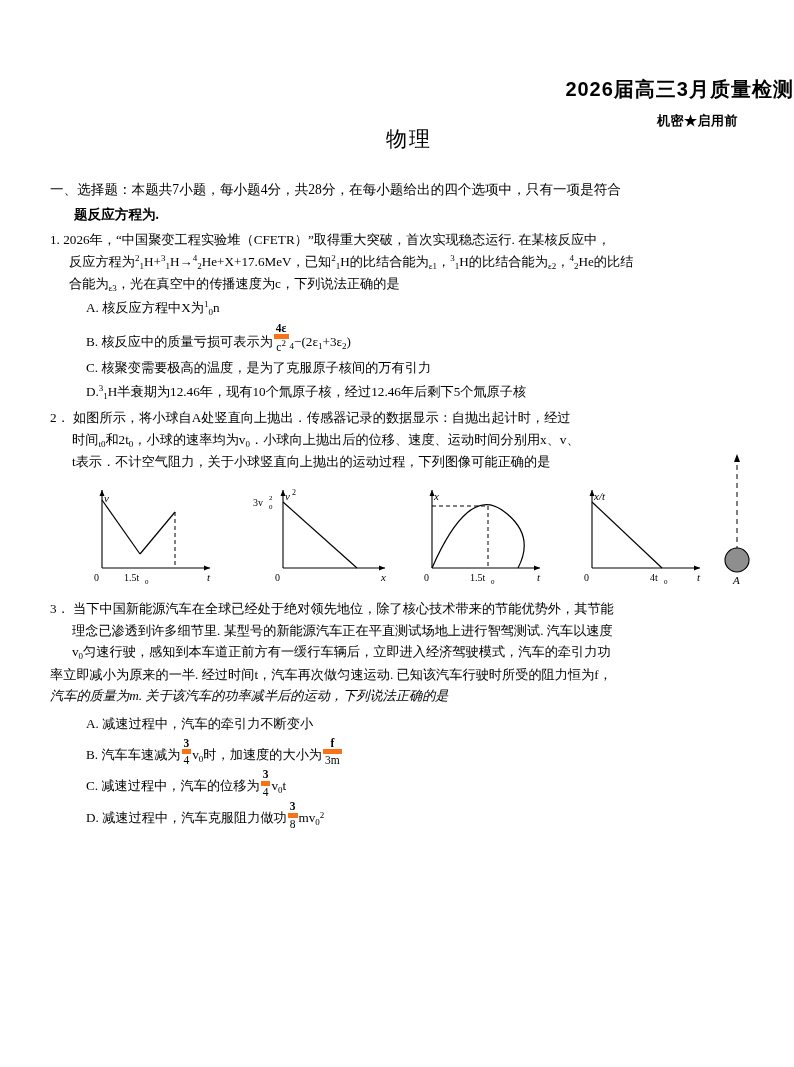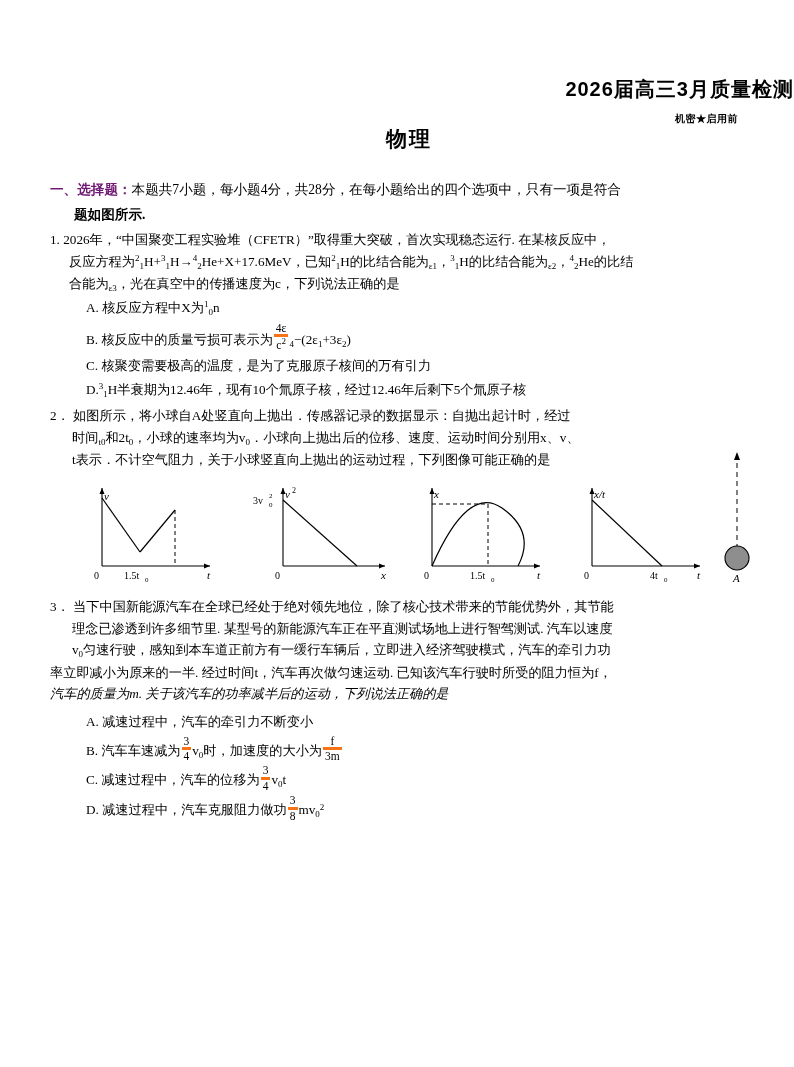--- a/index.html
+++ b/index.html
@@ -19,55 +19,55 @@
     position: relative;
     width: 794px;
     height: 1067px;
     padding: 0;
     box-sizing: border-box;
   }
   .secret-line {
     position: absolute;
     top: 36px;
     right: 56px;
-    font-size: 10px;
+    font-size: 13px;
     font-weight: bold;
     font-family: "Liberation Sans", sans-serif;
     letter-spacing: 0.5px;
   }
   .doc-title {
     text-align: right;
     font-size: 20px;
     font-weight: bold;
     margin-top: 76px;
     font-family: "Liberation Sans", sans-serif;
     letter-spacing: 1px;
   }
   .doc-subject {
     text-align: center;
     font-size: 21px;
-    font-weight: bold;
+    font-weight: normal;
     margin-top: 22px;
     font-family: "Liberation Sans", sans-serif;
     letter-spacing: 2px;
     padding-left: 24px;
   }
   .content {
     margin: 26px 56px 0 50px;
     font-size: 13.2px;
     line-height: 1.62;
   }
   .section-head {
     font-size: 13.6px;
     line-height: 1.66;
     margin-bottom: 2px;
   }
   .section-head .sec-label {
-    font-weight: bold;
-    color: #701a75;
+    font-weight: normal;
+    color: #000000;
     font-family: "Liberation Sans", sans-serif;
   }
   .section-head .sec-label-black {
     font-weight: bold;
   }
   .indent-2 {
     text-indent: 0;
     margin-left: 24px;
   }
   .q {
@@ -98,21 +98,22 @@
     display: inline-block;
     vertical-align: -0.45em;
     text-align: center;
     font-size: 11.5px;
     line-height: 1.08;
     margin: 0 1px;
   }
   .frac .num {
     display: block;
     padding: 0 2px;
-    border-bottom: 3px solid #f97316;
+    border-bottom: 5px solid #f97316;
+    font-weight: bold;
   }
   .frac .den {
     display: block;
     padding: 0 2px;
   }
   .figs {
     position: relative;
     height: 112px;
     margin-top: 8px;
     margin-bottom: 2px;
@@ -132,21 +133,21 @@
 
   <div class="doc-title">2026届高三3月质量检测</div>
   <div class="doc-subject">物理</div>
 
   <div class="content">
 
     <div class="section-head">
       <span class="sec-label">一、选择题：</span><span>本题共7小题，每小题4分，共28分，在每小题给出的四个选项中，只有一项是符合</span>
     </div>
     <div class="section-head indent-2">
-      <span class="sec-label-black">题</span><span class="sec-label-black">如图所示.</span>
+      <span class="sec-label-black">题</span><span class="sec-label-black">反应方程为.</span>
     </div>
 
     <div class="q">
       <div class="hang">
         <span>1.</span>
         <span>2026年，“中国聚变工程实验堆（CFETR）”取得重大突破，首次实现稳态运行. 在某核反应中，</span>
       </div>
       <div style="margin-left:19px;">
         <span>反应方程为</span><span class="nowrap"><sup>2</sup><sub>1</sub><span>H+</span><sup>3</sup><sub>1</sub><span>H→</span><sup>4</sup><sub>2</sub><span>He+X+17.6MeV，已知</span><sup>2</sup><sub>1</sub>H的比结合能为<sub>ε1</sub>，</span><span><sup>3</sup><sub>1</sub></span><span>H的比结合能为</span><span><sub>ε2</sub>，</span><span><sup>4</sup><sub>2</sub></span><span>He的比结</span>
       </div>

